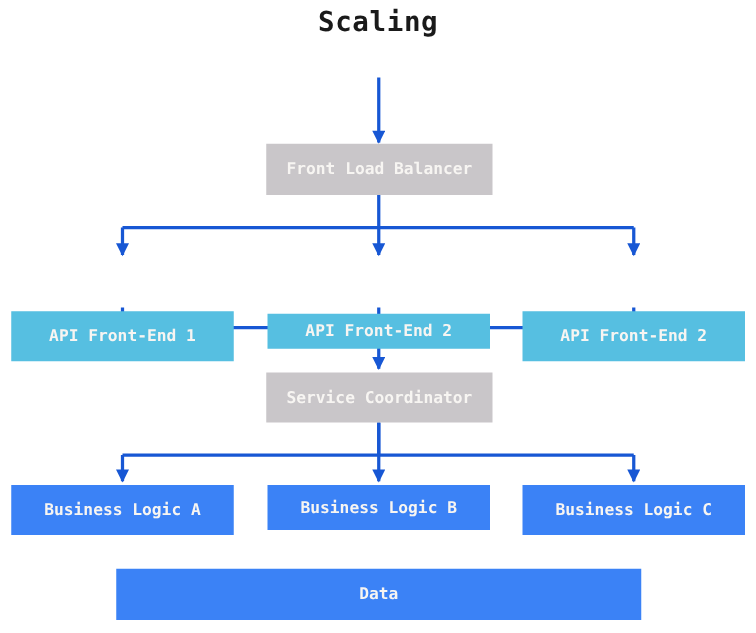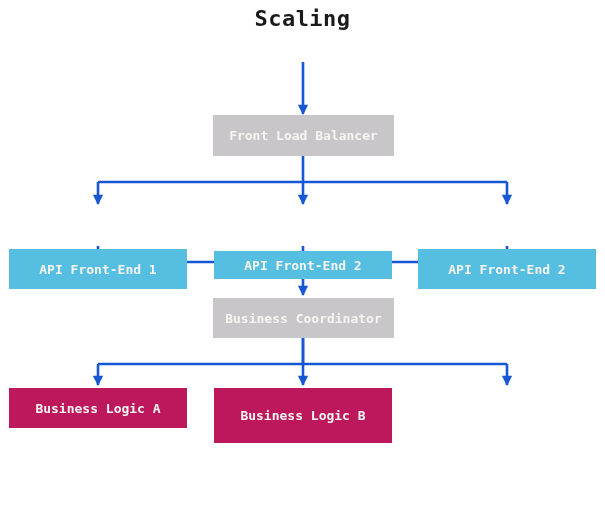--- a/index.html
+++ b/index.html
@@ -35,21 +35,21 @@
     align-items:center;
     justify-content:center;
     font-size:13px;
     font-weight:bold;
     color:#f7f5f2;
     white-space:nowrap;
     text-align:right;
   }
   .node.gray{background:#c9c6c9;}
   .node.cyan{background:#56bfe1;margin-top:43px;}
-  .node.orange{background:#be185d;}
+  .node.orange{background:#3b82f6;}
 </style>
 </head>
 <body>
 
 <div class="canvas">
 
   <h1 class="diagram-title">Scaling</h1>
 
   <svg class="edges-layer" width="605" height="506" viewBox="0 0 605 506">
     <defs>
@@ -77,19 +77,21 @@
     <path class="edge" d="M303,338 V385" marker-end="url(#arrow)"></path>
     <path class="edge" d="M507,364 V385" marker-end="url(#arrow)"></path>
   </svg>
 
   <div class="node gray" style="left:213px;top:115px;width:181px;height:41px">Front Load Balancer</div>
 
   <div class="node cyan" style="left:9px;top:206px;width:178px;height:40px">API Front-End 1</div>
   <div class="node cyan" style="left:214px;top:208px;width:178px;height:28px">API Front-End 2</div>
   <div class="node cyan" style="left:418px;top:206px;width:178px;height:40px">API Front-End 2</div>
 
-  <div class="node gray" style="left:213px;top:298px;width:181px;height:40px">Business Coordinator</div>
+  <div class="node gray" style="left:213px;top:298px;width:181px;height:40px">Service Coordinator</div>
 
   <div class="node orange" style="left:9px;top:388px;width:178px;height:40px">Business Logic A</div>
-  <div class="node orange" style="left:214px;top:388px;width:178px;height:55px">Business Logic B</div>
+  <div class="node orange" style="left:214px;top:388px;width:178px;height:36px">Business Logic B</div>
+  <div class="node orange" style="left:418px;top:388px;width:178px;height:40px">Business Logic C</div>
 
+  <div class="node orange" style="left:93px;top:455px;width:420px;height:41px">Data</div>
 
 </div>
 
 </body></html>

